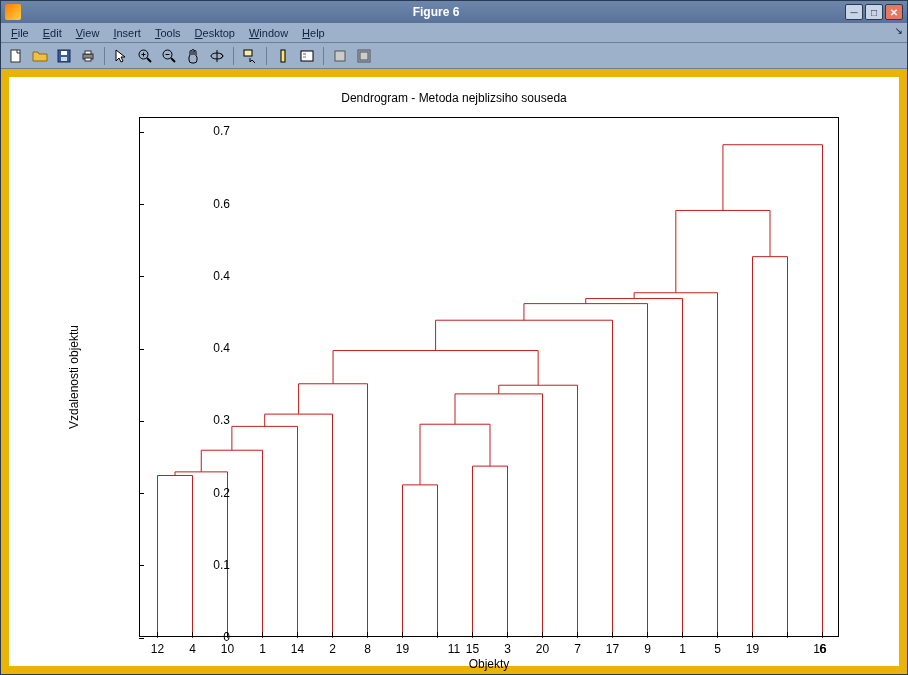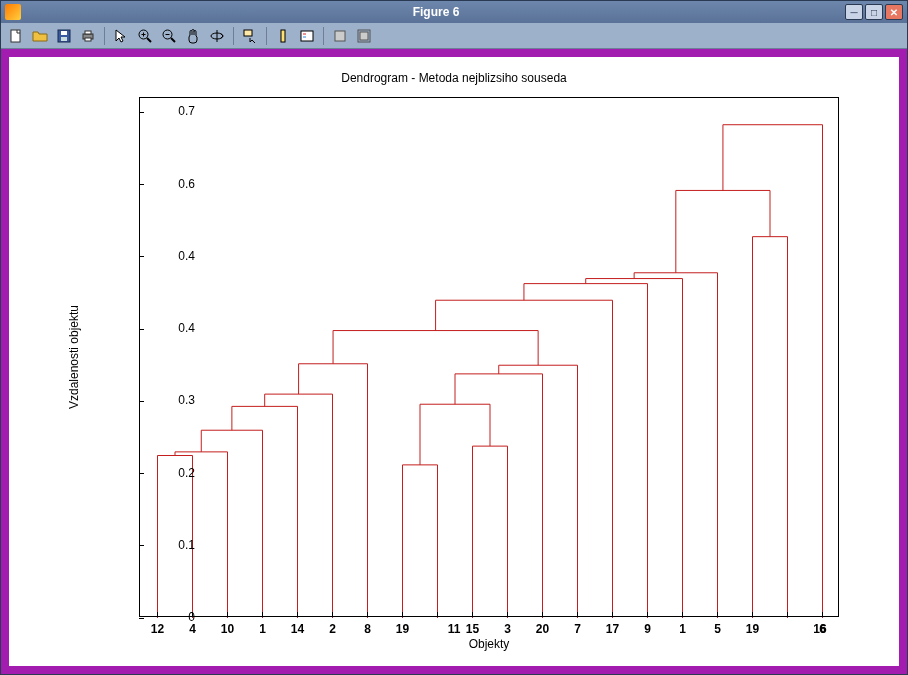--- a/index.html
+++ b/index.html
@@ -90,21 +90,21 @@
     color: #1a2a44;
   }
   .toolbar .sep {
     width: 1px; height: 18px;
     background: #6c7e98;
     margin: 0 3px;
   }
   .toolbar svg { width: 16px; height: 16px; }
   .canvas-area {
     flex: 1;
-    background: #a21caf;
+    background: #eab308;
     padding: 8px;
   }
   .figure {
     width: 100%; height: 100%;
     background: #fff;
     position: relative;
   }
   .chart-title {
     position: absolute;
     top: 14px;
@@ -131,38 +131,37 @@
   }
   .xlabel {
     position: absolute;
     left: 480px;
     top: 580px;
     transform: translateX(-50%);
     font-size: 12px;
   }
   .ytick {
     position: absolute;
-    right: 704px;
+    right: 669px;
     font-size: 12px;
     color: #000;
     transform: translateY(-50%);
   }
   .ytick-mark {
     position: absolute;
     left: -1px;
     width: 5px; height: 1px;
     background: #000;
   }
   .xtick {
     position: absolute;
     top: 524px;
     font-size: 12px;
     color: #000;
     transform: translateX(-50%);
-    font-weight: bold;
   }
   .xtick-mark {
     position: absolute;
     bottom: -1px;
     width: 1px; height: 5px;
     background: #000;
   }
   .dendro svg line { stroke: #c41e1e; stroke-width: 1; }
 </style>
 </head>
@@ -173,20 +172,31 @@
   <div class="titlebar">
     <div class="logo"></div>
     <div class="title">Figure 6</div>
     <div class="win-controls">
       <div class="win-btn">─</div>
       <div class="win-btn">□</div>
       <div class="win-btn close">✕</div>
     </div>
   </div>
 
+  <div class="menubar">
+    <div class="menu-item"><u>F</u><span></span>ile</div>
+    <div class="menu-item"><u>E</u>dit</div>
+    <div class="menu-item"><u>V</u>iew</div>
+    <div class="menu-item"><u>I</u>nsert</div>
+    <div class="menu-item"><u>T</u>ools</div>
+    <div class="menu-item"><u>D</u>esktop</div>
+    <div class="menu-item"><u>W</u>indow</div>
+    <div class="menu-item"><u>H</u>elp</div>
+    <div class="corner">↘</div>
+  </div>
 
   <div class="toolbar">
     <div class="tool-btn" title="New">
       <svg viewBox="0 0 16 16">
           <rect x="3" y="2" width="9" height="12" fill="#fff" stroke="#333"></rect>
           <path d="M9 2v3h3" fill="none" stroke="#333"></path>
         </svg>
     </div>
     <div class="tool-btn">
       <svg viewBox="0 0 16 16">

